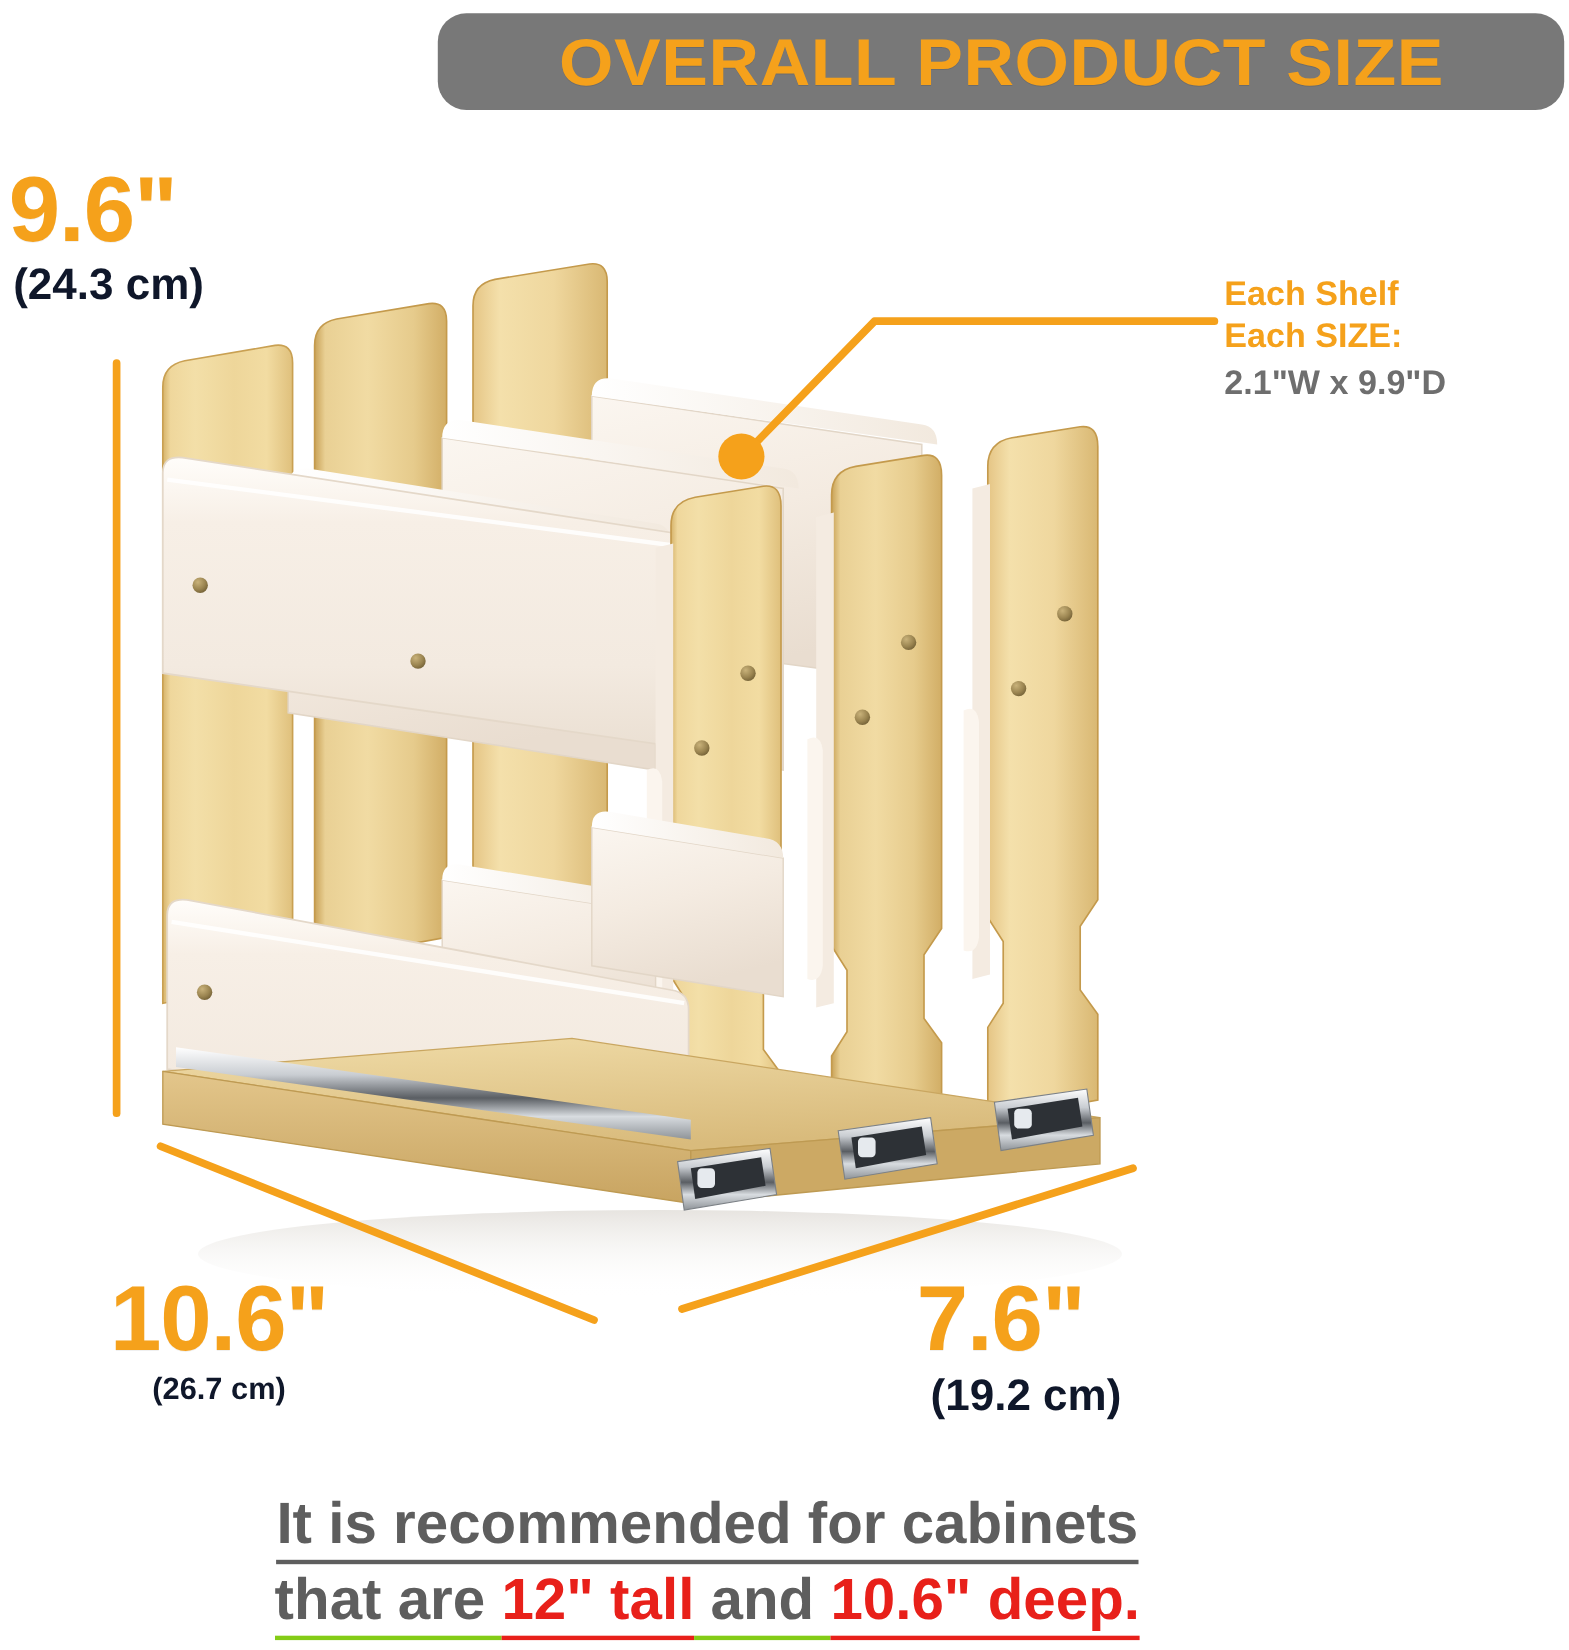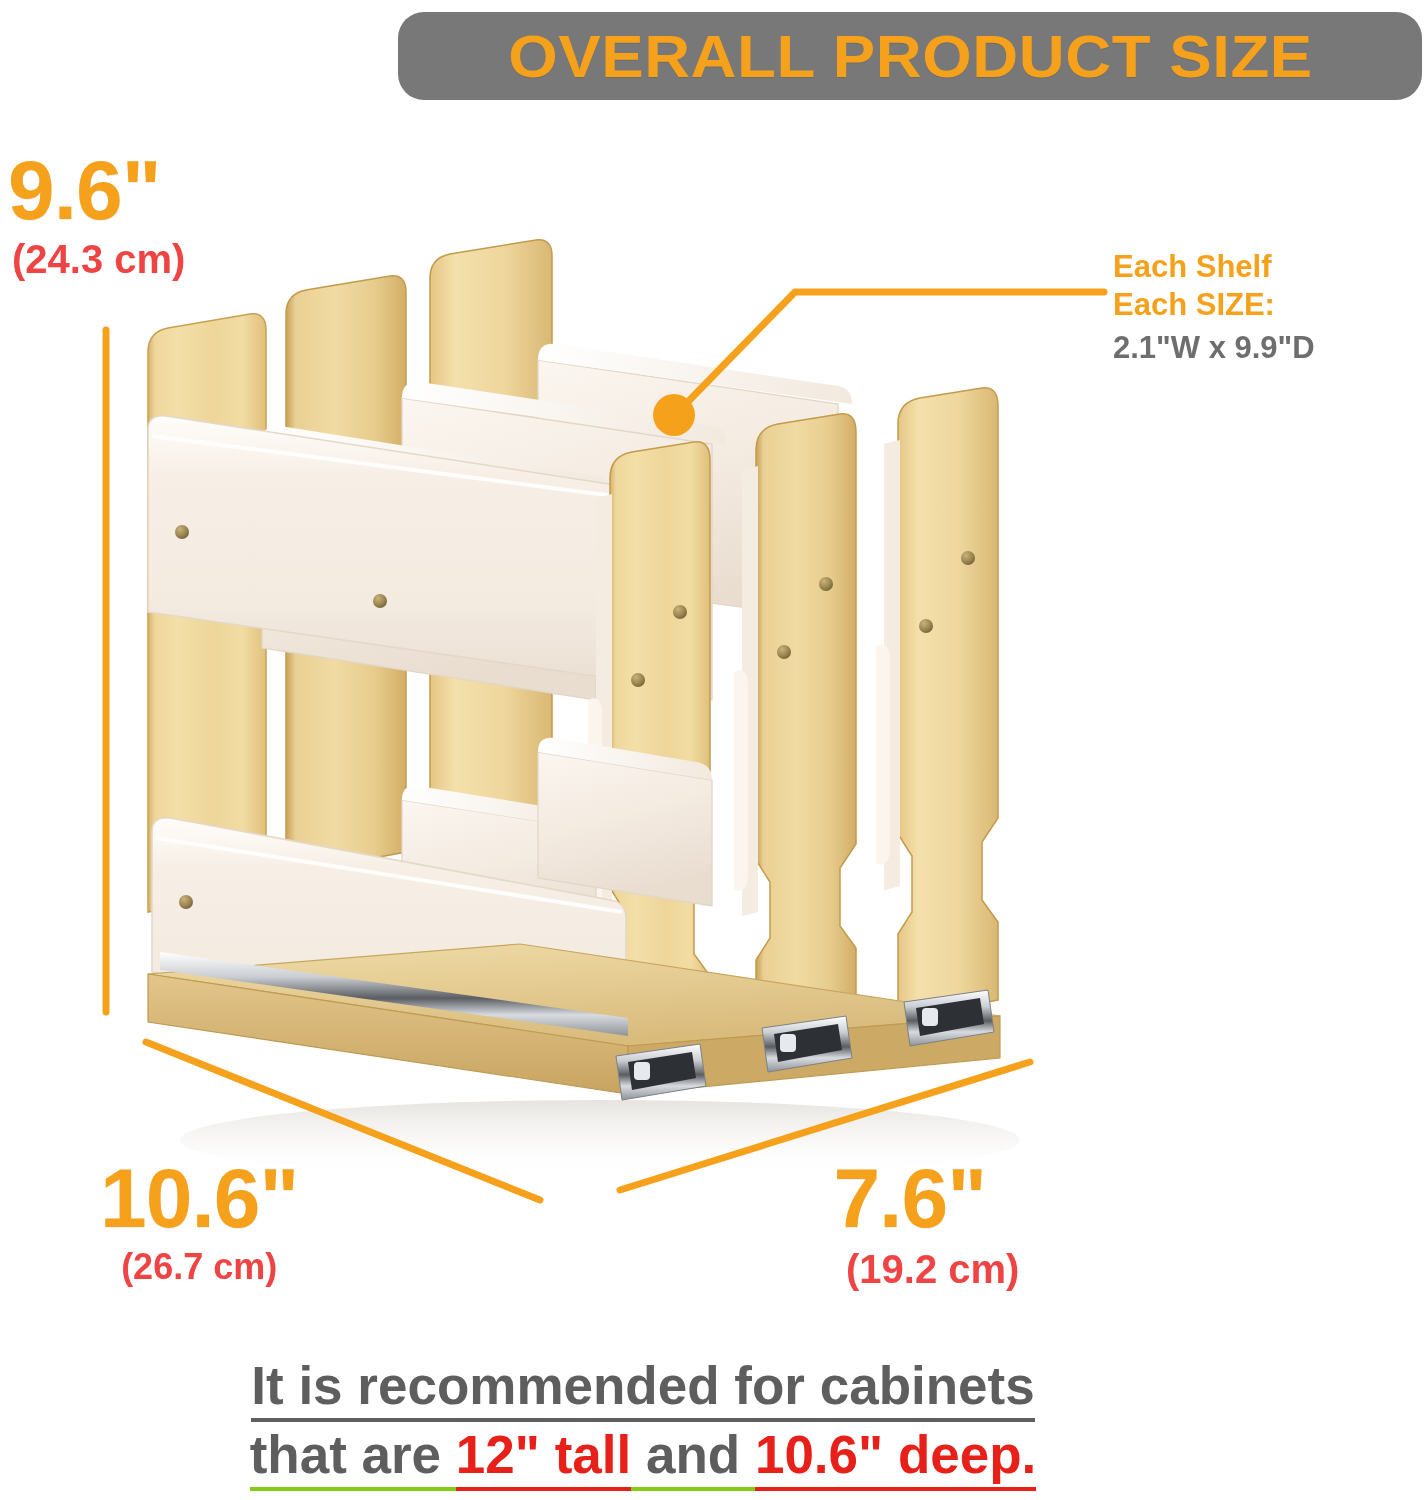--- a/index.html
+++ b/index.html
@@ -33,34 +33,34 @@
   
   .dim-in{
     color:#F5A11B;
     font-weight:bold;
     font-family:"Liberation Sans", sans-serif;
     line-height:0.96;
     white-space:nowrap;
     text-shadow:0 1px 0 rgba(0,0,0,0.06);
   }
   .dim-cm{
-    color:#ef4444;
+    color:#0f172a;
     font-weight:bold;
     font-family:"Liberation Sans", sans-serif;
     line-height:1.0;
     white-space:nowrap;
   }
 
   #height-dim{ position:absolute; left:8px; top:150px; }
   #height-dim .dim-in{ font-size:84px; letter-spacing:-1px; }
   #height-dim .dim-cm{ font-size:40px; margin-top:8px; margin-left:4px; }
 
   #width-dim{ position:absolute; left:100px; top:1158px; text-align:center; }
   #width-dim .dim-in{ font-size:84px; letter-spacing:-1px; }
-  #width-dim .dim-cm{ font-size:36px; margin-top:10px; }
+  #width-dim .dim-cm{ font-size:28px; margin-top:10px; }
 
   #depth-dim{ position:absolute; left:800px; top:1158px; text-align:center; }
   #depth-dim .dim-in{ font-size:84px; letter-spacing:-1px; }
   #depth-dim .dim-cm{ font-size:40px; margin-top:10px;margin-left:46px; }
 
   
   #shelf-callout{
     position:absolute; left:1113px; top:248px; width:300px;
   }
   #shelf-callout .cal-orange{

